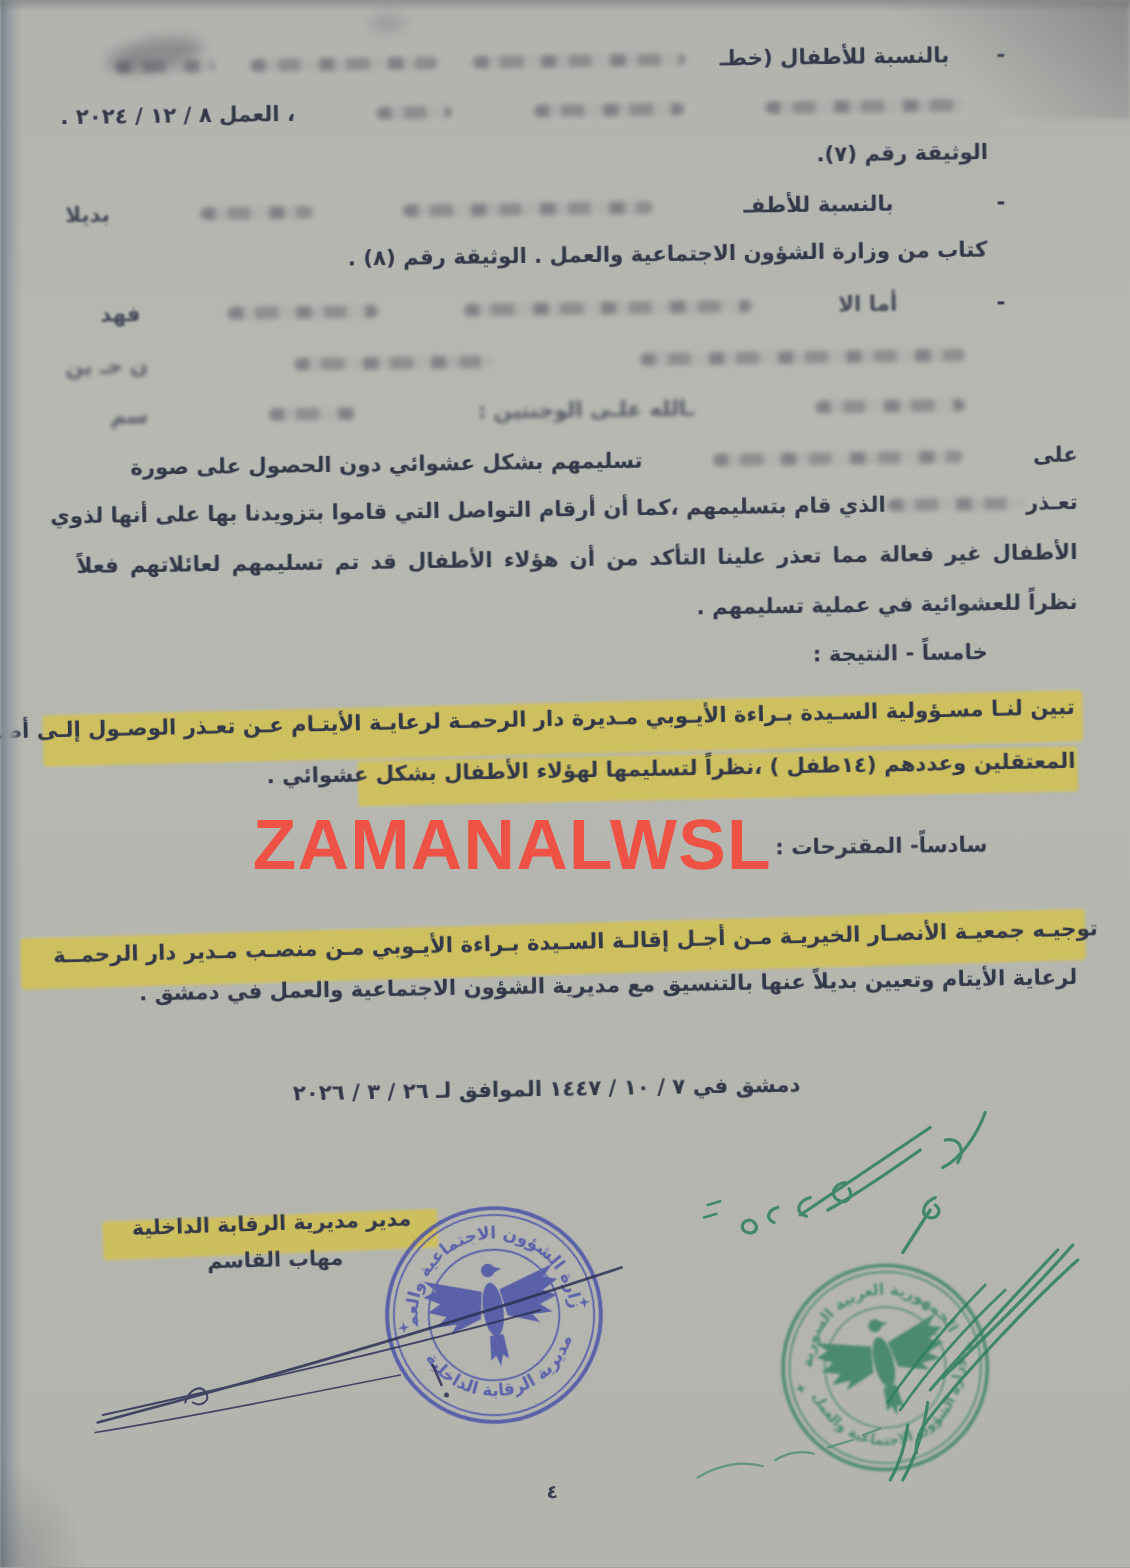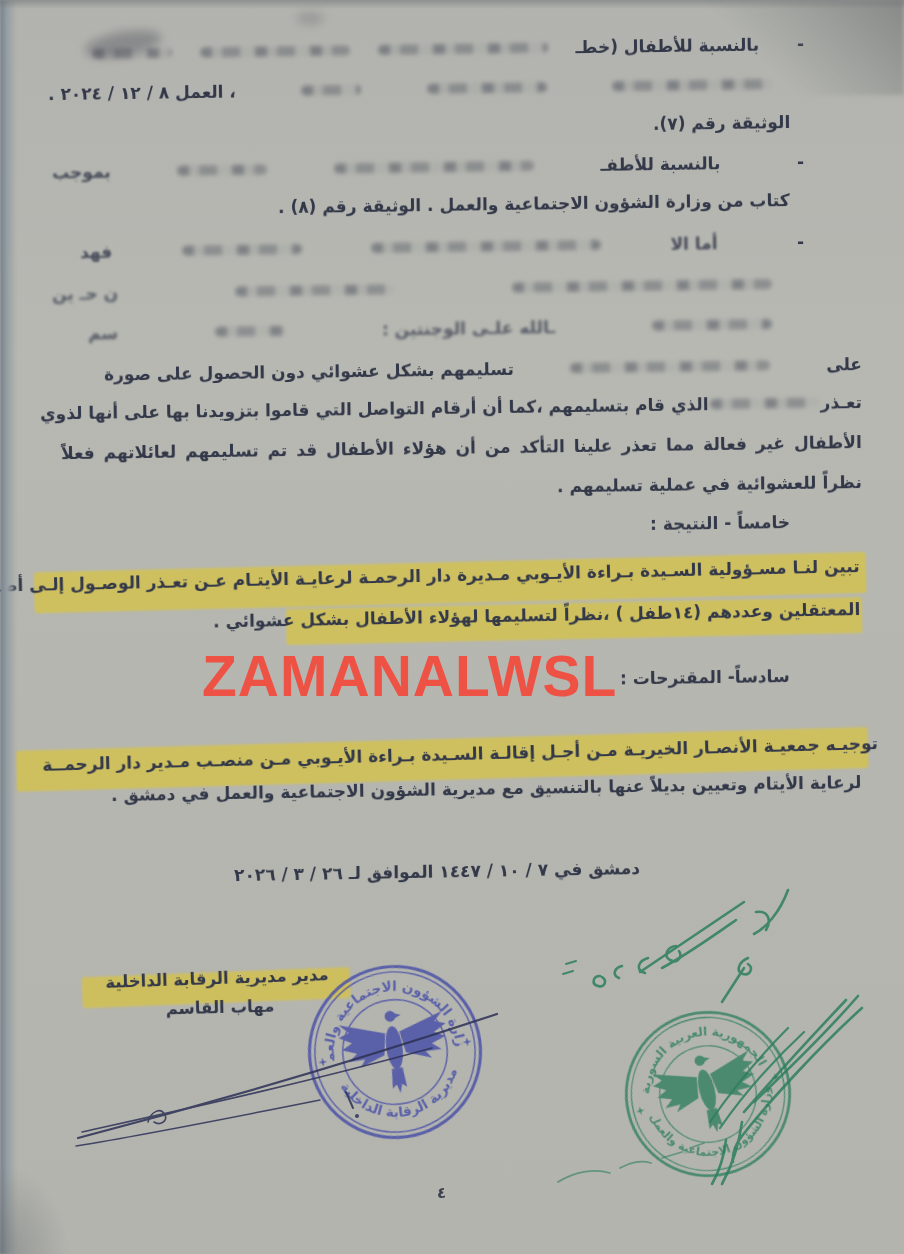--- a/index.html
+++ b/index.html
@@ -71,21 +71,21 @@
 
   <div class="rowR" style="top:112px;right:114px;">
     <span>الوثيقة رقم (٧).</span>
   </div>
 
   <div class="row" style="top:152px;right:100px;left:52px;">
     <span><span class="dash">-</span></span>
     <span>بالنسبة للأطفـ</span>
     <span class="sm" style="width:200px;"></span>
     <span class="sm" style="width:90px;"></span>
-    <span class="semi">بموجب</span>
+    <span class="semi">بديلا</span>
   </div>
 
   <div class="rowR" style="top:190px;right:114px;">
     <span>كتاب من وزارة الشؤون الاجتماعية والعمل . الوثيقة رقم (٨) .</span>
   </div>
 
   <div class="row" style="top:232px;right:100px;left:80px;">
     <span><span class="dash">-</span></span>
     <span class="semi">أما الا</span>
     <span class="sm" style="width:230px;"></span>

